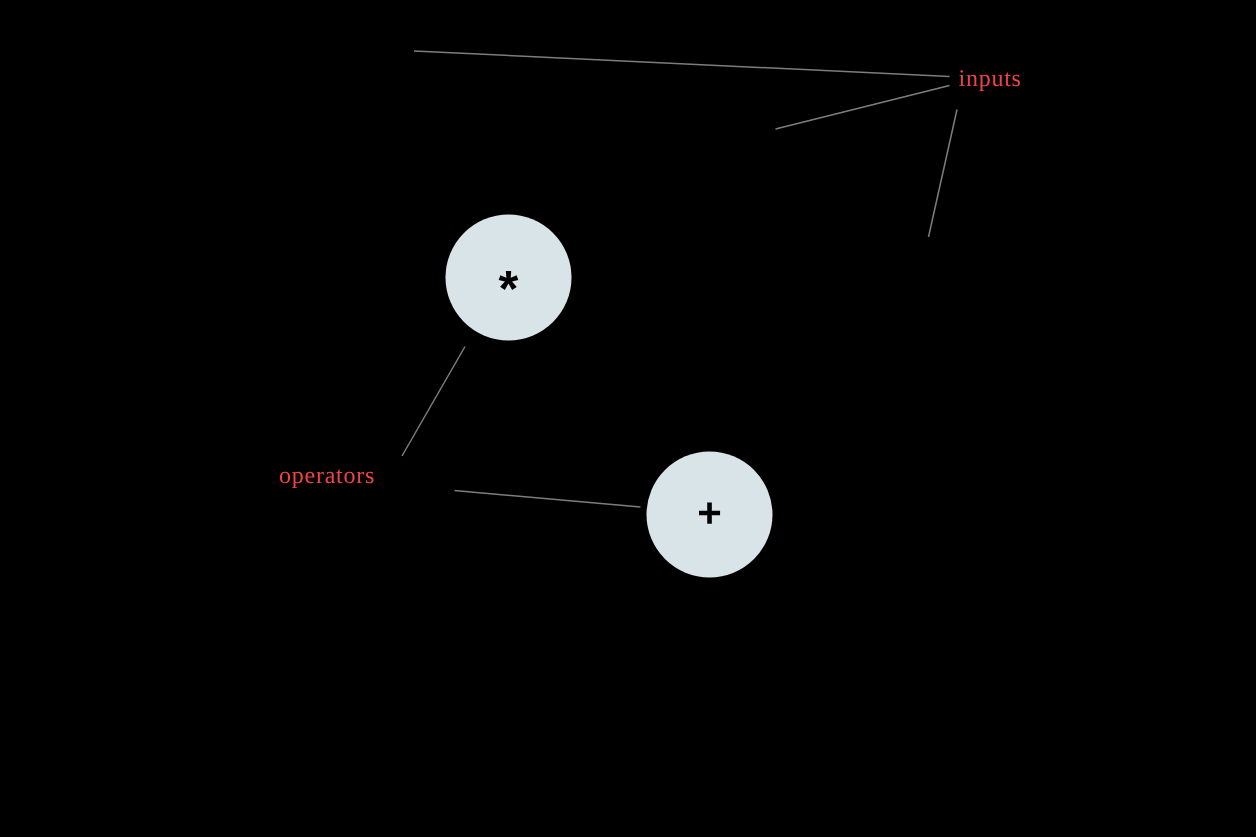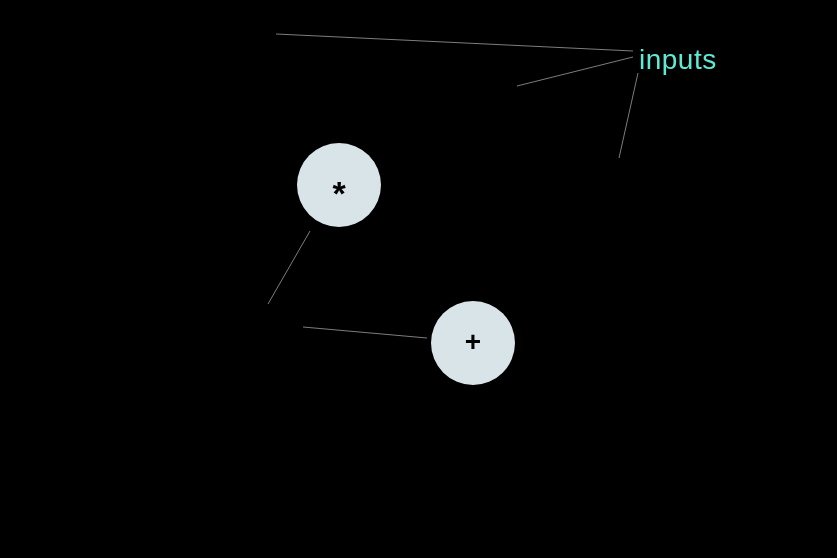--- a/index.html
+++ b/index.html
@@ -21,25 +21,26 @@
     left: 0;
     width: 837px;
     height: 558px;
   }
   .leader-svg line {
     stroke: #7d7d7d;
     stroke-width: 1;
   }
   .annotation-label {
     position: absolute;
-    color: #5eead4;
-    font-size: 28px;
+    color: #ef4444;
+    font-size: 16px;
     letter-spacing: 0.5px;
     white-space: nowrap;
     user-select: none;
+    font-family: Liberation Serif, serif;
   }
   .label-inputs {
     left: 639px;
     top: 44px;
   }
   .label-operators {
     left: 186px;
     top: 309px;
   }
   .op-node {
@@ -84,20 +85,21 @@
   <svg class="leader-svg" viewBox="0 0 837 558" xmlns="http://www.w3.org/2000/svg">
     <line x1="276" y1="34" x2="633" y2="51"></line>
     <line x1="517" y1="86" x2="633" y2="57"></line>
     <line x1="638" y1="73" x2="619" y2="158"></line>
     <line x1="268" y1="304" x2="310" y2="231"></line>
     <line x1="303" y1="327" x2="427" y2="338"></line>
   </svg>
 
   <div class="annotation-label label-inputs">inputs</div>
 
+  <div class="annotation-label label-operators">operators</div>
 
   <div class="op-node node-multiply">
     <span class="op-symbol">*</span>
   </div>
 
   <div class="op-node node-plus">
     <span class="op-symbol">+</span>
   </div>
 
 </div>

